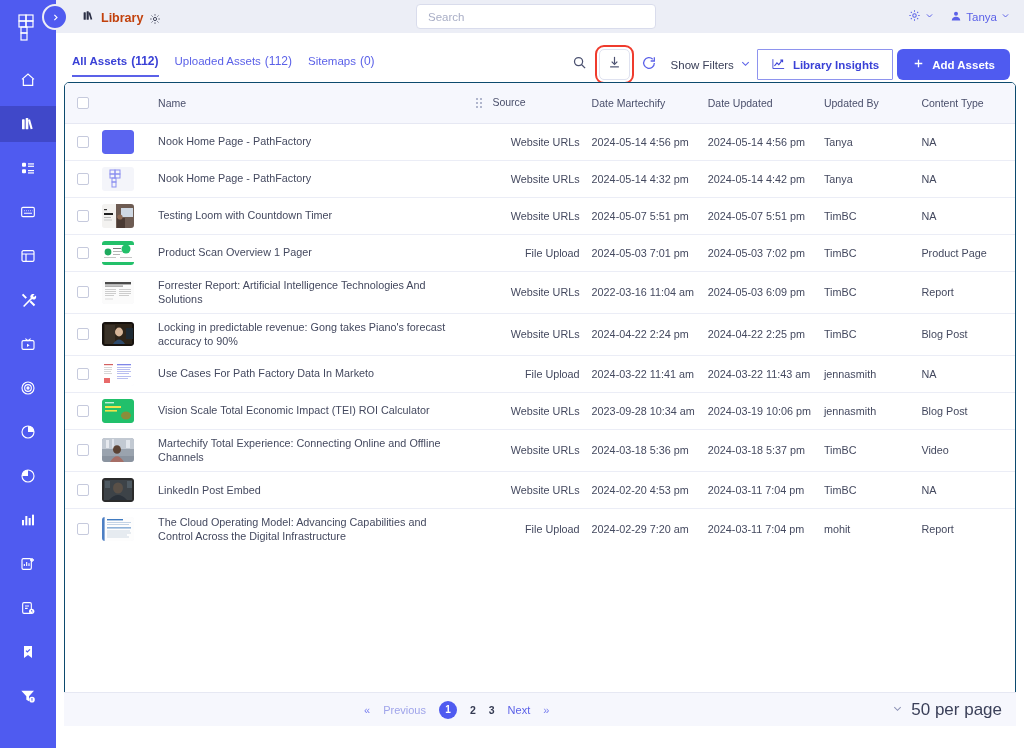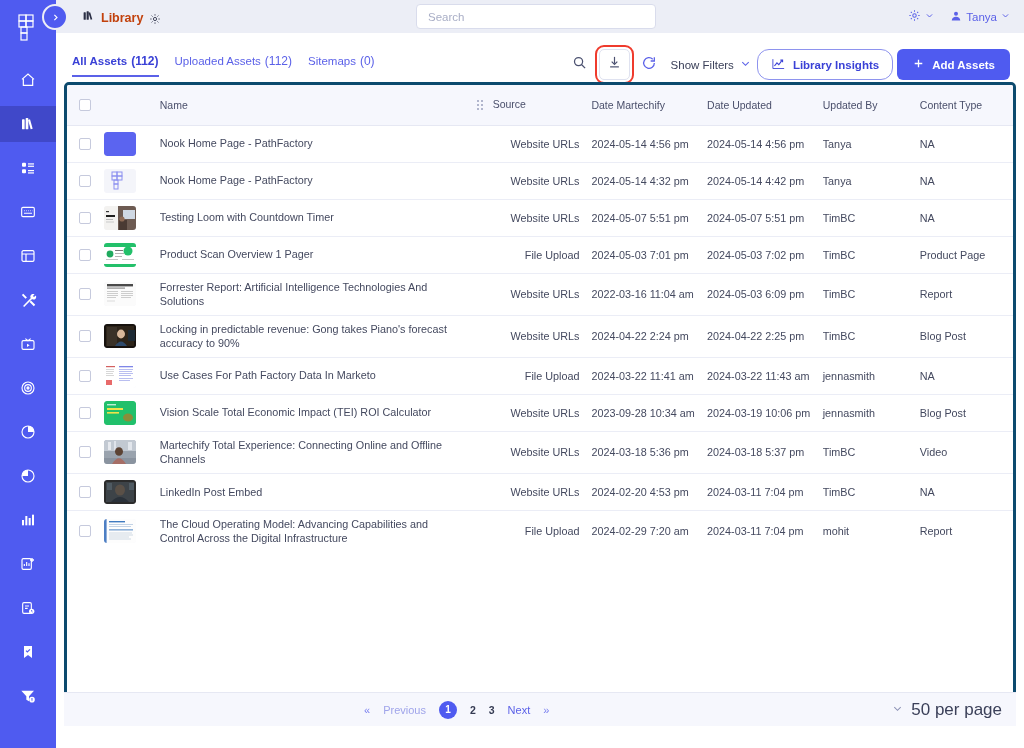--- a/index.html
+++ b/index.html
@@ -105,37 +105,37 @@
     display: flex; align-items: center; justify-content: center;
     color: #4b5170; cursor: pointer;
   }
   .tb-btn.plain { border-color: transparent; }
   .tb-btn.highlight { outline: 2px solid #ef3b2d; outline-offset: 2px; border-color:#dfe2f0; }
   .tb-text {
     font-size: 11.5px; color: #3b4059; cursor: pointer;
     display: flex; align-items: center; gap: 6px; padding: 0 2px;
   }
   .tb-outline {
-    height: 31px; padding: 0 13px; border-radius: 12px;
+    height: 31px; padding: 0 13px; border-radius: 1px;
     border: 1px solid #8e93ee; background: #fff; color: #3a41d6;
     font-size: 11.5px; font-weight: bold;
     display: flex; align-items: center; gap: 7px; cursor: pointer;
   }
   .tb-primary {
     height: 31px; padding: 0 15px; border-radius: 6px;
     background: #4f5bf0; color: #fff; border: none;
     font-size: 11.5px; font-weight: bold;
     display: flex; align-items: center; gap: 7px; cursor: pointer;
     font-family: "Liberation Sans", sans-serif;
   }
 
   
   .tablewrap {
     position: absolute; left: 8px; right: 8px; top: 49px; bottom: 22px;
-    border: 3px solid #0c4a6e; border-radius: 5px; overflow: hidden;
+    border: 1px solid #0c4a6e; border-radius: 5px; overflow: hidden;
     background: #fff;
   }
   table.grid { width: 100%; border-collapse: collapse; table-layout: fixed; }
   table.grid thead th {
     background: #f6f7fd;
     height: 40px;
     font-size: 10.5px; font-weight: normal; color: #4a4f6b;
     text-align: left; padding: 0 6px;
     border-bottom: 1px solid #e6e8f3;
   }

